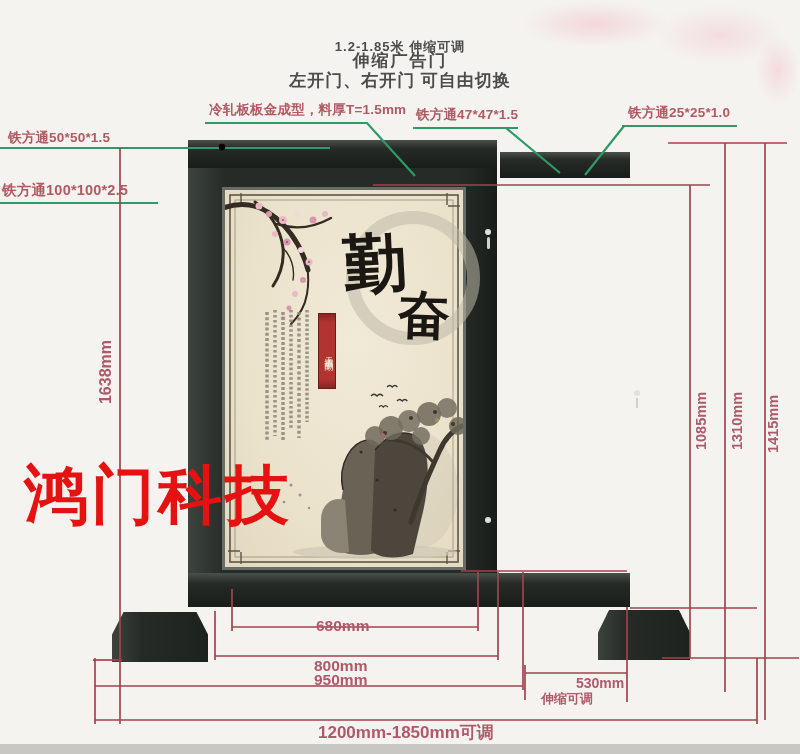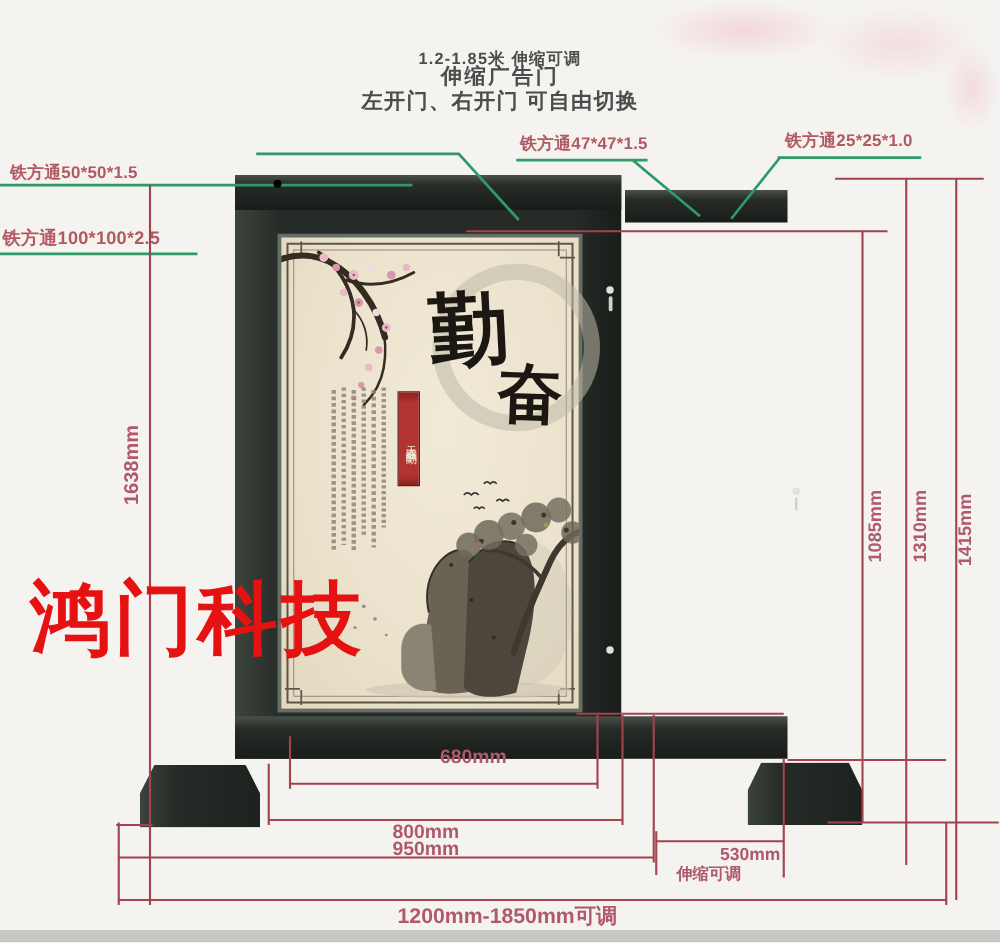--- a/index.html
+++ b/index.html
@@ -188,29 +188,30 @@
       <path d="M630 608 H757"></path>
     </g>
   </svg>
 
   <div class="titleline" style="top:9px;font-size:17px;letter-spacing:2px;margin-top:40px;">伸缩广告门</div>
   <div class="titleline" style="top:38px;font-size:13px;letter-spacing:1px;">1.2-1.85米 伸缩可调</div>
   <div class="titleline" style="top:69px;font-size:17px;letter-spacing:1px;">左开门、右开门 可自由切换</div>
 
   <div class="lbl callout" style="left:8px;top:129px;">铁方通50*50*1.5</div>
   <div class="lbl callout" style="left:2px;top:181px;font-size:14.5px;">铁方通100*100*2.5</div>
+  <div class="lbl callout" style="left:209px;top:101px;">冷轧板板金成型，料厚T=1.5mm</div>
   <div class="lbl callout" style="left:416px;top:106px;">铁方通47*47*1.5</div>
   <div class="lbl callout" style="left:628px;top:104px;">铁方通25*25*1.0</div>
 
   <div class="lbl dim rot" style="left:106px;top:372px;font-size:16px;">1638mm</div>
   <div class="lbl dim rot" style="left:701px;top:421px;font-size:14.5px;">1085mm</div>
   <div class="lbl dim rot" style="left:737px;top:421px;font-size:14.5px;">1310mm</div>
   <div class="lbl dim rot" style="left:773px;top:424px;font-size:14.5px;">1415mm</div>
 
-  <div class="lbl dim" style="left:316px;top:597px;margin-left:36px;">680mm</div>
+  <div class="lbl dim" style="left:316px;top:617px;">680mm</div>
   <div class="lbl dim" style="left:314px;top:657px;">800mm</div>
   <div class="lbl dim" style="left:314px;top:671px;">950mm</div>
   <div class="lbl dim" style="left:576px;top:675px;font-size:14px;">530mm</div>
   <div class="lbl dim" style="left:541px;top:690px;font-size:13px;">伸缩可调</div>
   <div class="lbl dim" style="left:318px;top:721px;font-size:17px;">1200mm-1850mm可调</div>
 
   <div class="watermark">鸿门科技</div>
 </div>
 
 </body></html>

